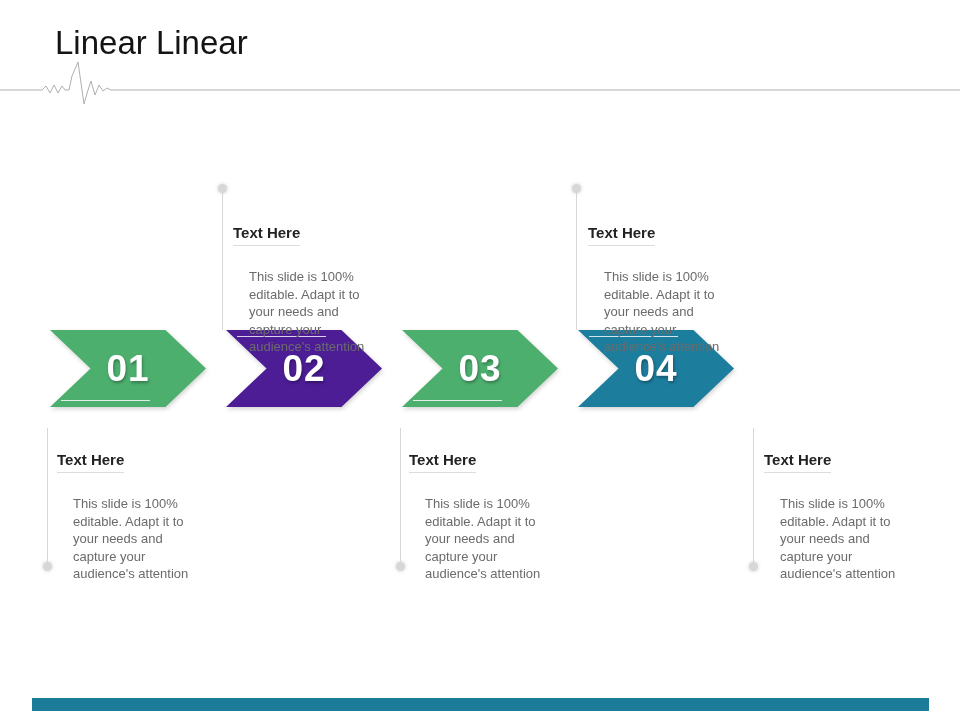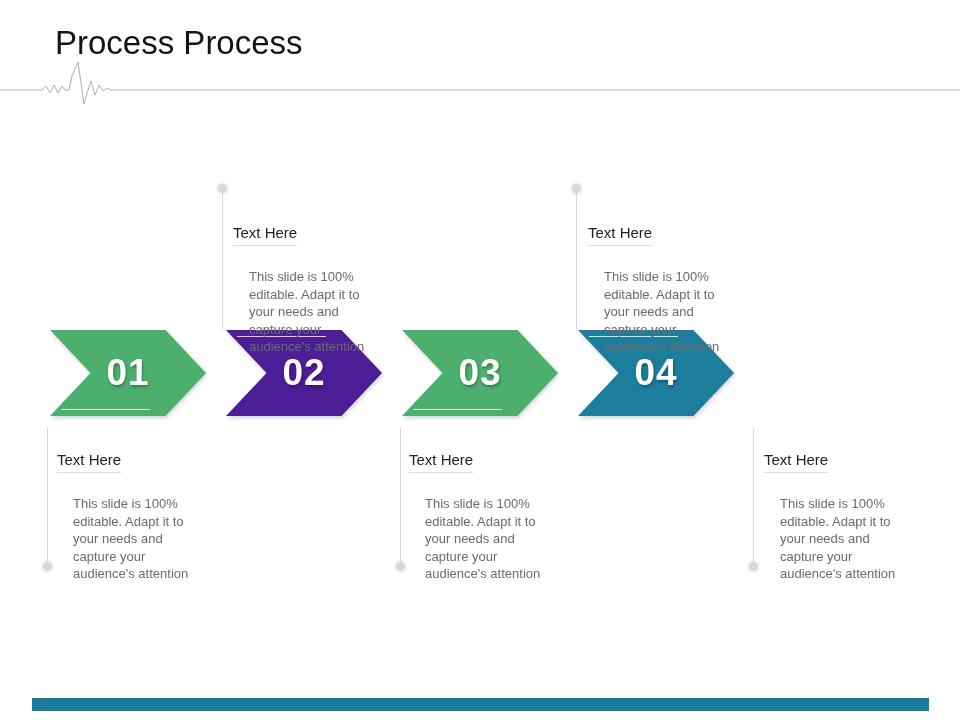--- a/index.html
+++ b/index.html
@@ -7,21 +7,21 @@
     position:relative;width:960px;height:720px;background:#ffffff;overflow:hidden;
     font-family:"Liberation Sans",sans-serif;
   }
   .title{
     position:absolute;left:55px;top:24px;margin:0;
     font-size:33px;font-weight:400;color:#141414;letter-spacing:0;
   }
   .pulse{position:absolute;left:0;top:60px;width:960px;height:60px;}
   
   .arrow-wrap{
-    position:absolute;top:330px;width:156px;height:86px;
+    position:absolute;top:330px;width:156px;height:77px;
     filter:drop-shadow(1px 2px 2px rgba(0,0,0,0.18));
   }
   .aw1{left:50px}.aw2{left:226px}.aw3{left:402px}.aw4{left:578px}.aw5{left:754px}
   .arrow{
     width:100%;height:100%;position:relative;
     clip-path:polygon(0 0,74% 0,100% 50%,74% 100%,0 100%,26% 50%);
     display:flex;align-items:center;justify-content:center;
   }
   .arrow.green{background:#4daf6e}
   .arrow.teal{background:#1d7d9d}
@@ -42,33 +42,33 @@
     background:#d7d7d7;box-shadow:0 0 3px 1px rgba(205,205,205,0.55);
   }
   .dot2{left:218px;top:184px}.dot4{left:572px;top:184px}
   .dot1{left:43px;top:562px}.dot3{left:396px;top:562px}.dot5{left:749px;top:562px}
   
   .text-block{position:absolute;width:154px;}
   .tb-above{top:224px}
   .tb-below{top:451px}
   .tb1{left:57px}.tb2{left:233px}.tb3{left:409px}.tb4{left:588px}.tb5{left:764px}
   .tb-heading{
-    margin:0 0 6px 0;font-size:15px;font-weight:normal;color:#222222;
+    margin:0 0 6px 0;font-size:15px;font-weight:bold;color:#222222;
     display:inline-block;border-bottom:1px solid #dcdcdc;padding-bottom:4px;
   }
   .tb-body{margin:16px;font-size:13px;line-height:17.5px;color:#6b6b6b;}
   
   .bottom-bar{position:absolute;left:32px;top:698px;width:897px;height:13px;background:#1b7b99;}
 </style>
 </head>
 <body>
 
 <div class="slide">
 
-  <h1 class="title">Process Process</h1>
+  <h1 class="title">Linear Linear</h1>
 
   <svg class="pulse" viewBox="0 0 960 60" xmlns="http://www.w3.org/2000/svg" preserveAspectRatio="none">
     <polyline fill="none" stroke="#b0b0b0" stroke-width="1" points="0,30 42,30 46,26 50,33 54,25 58,33 62,26 65,30 69,30 72,16 78,2 84,44 88,30 91,21 95,35 99,25 103,31 107,28 111,30 960,30"></polyline>
   </svg>
 
   <div class="connector cn-below cn1" style="background: rgb(214, 214, 214);"></div>
   <div class="connector cn-above cn2" style="background: rgb(214, 214, 214);"></div>
   <div class="connector cn-below cn3" style="background: rgb(214, 214, 214);"></div>
   <div class="connector cn-above cn4" style="background: rgb(214, 214, 214);"></div>
   <div class="connector cn-below cn5" style="background: rgb(214, 214, 214);"></div>

